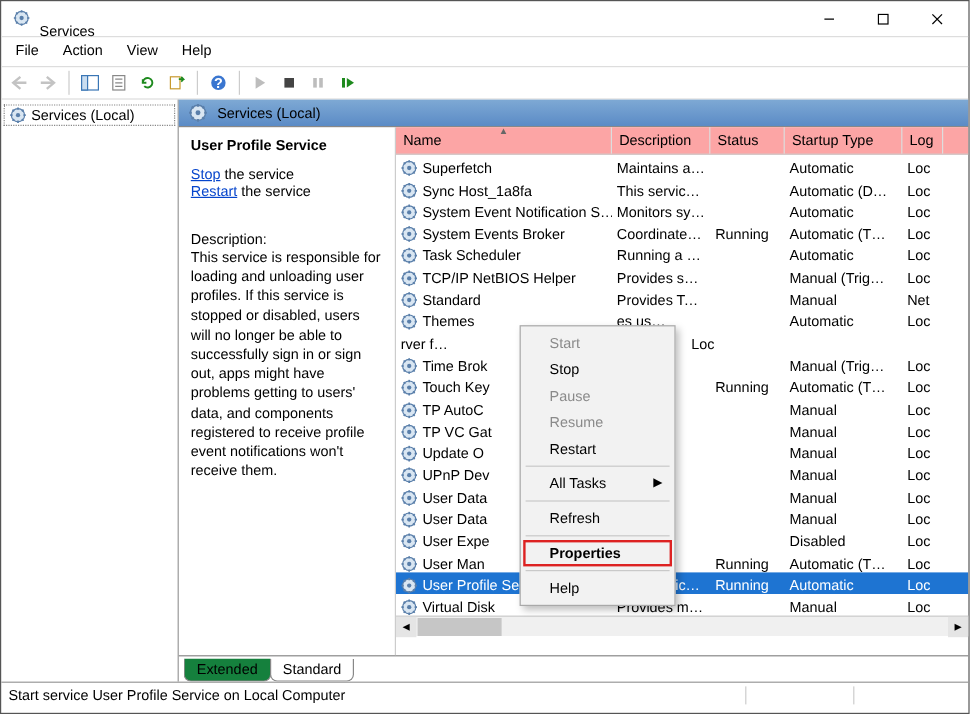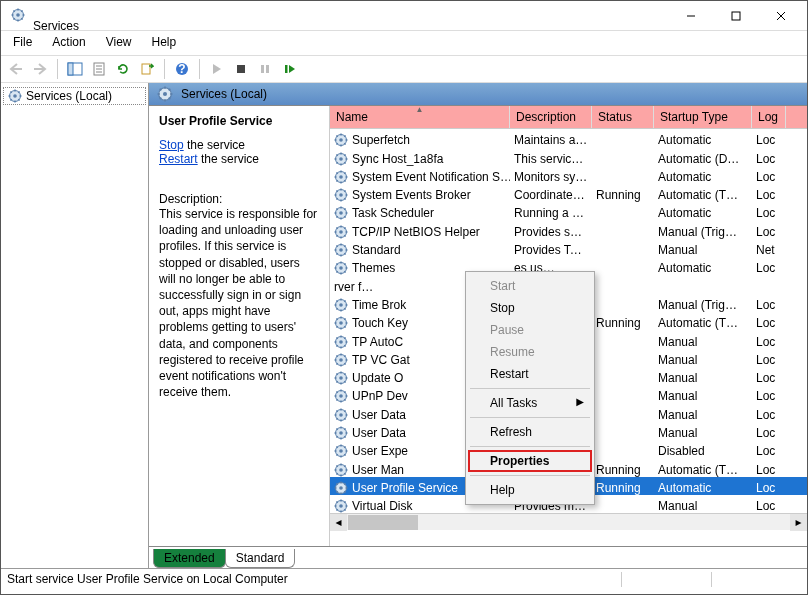--- a/index.html
+++ b/index.html
@@ -59,21 +59,21 @@
 .hscroll .arrow { width: 17px; height: 17px; display:flex; align-items:center; justify-content:center; background:#e5e5e5; }
 .hscroll .thumb { width: 70px; height: 15px; background: #c6c6c6; margin-left:1px; }
 
 .tabs { display:flex; align-items:flex-end; height:22px; border-top:1px solid #888; padding-left:4px; }
 .tab  { padding:2px 10px; border:1px solid #888; border-top:none; border-radius:0 0 6px 6px; margin-right:-1px; background:#fff; }
 .tab.inactive { background:#15803d; }
 
 .statusbar { border-top:1px solid #999; padding:3px 6px; height:22px; display:flex; }
 .statusbar .c1{ flex:1; } .statusbar .c2,.statusbar .c3{ width:90px; border-left:1px solid #ccc; }
 
-.ctx-menu { position:absolute; left:432px; top:270px; width:130px; background:#f2f2f2; border:1px solid #a9a9a9; box-shadow:3px 3px 6px rgba(0,0,0,.25); padding:3px 2px; z-index:10;margin-left:32px; }
+.ctx-menu { position:absolute; left:432px; top:270px; width:130px; background:#f2f2f2; border:1px solid #a9a9a9; box-shadow:3px 3px 6px rgba(0,0,0,.25); padding:3px 2px; z-index:10; }
 .ctx-item { padding:4px 14px 4px 22px; position:relative; }
 .ctx-item.disabled { color:#8a8a8a; }
 .ctx-sep { height:1px; background:#c9c9c9; margin:3px 2px; }
 .ctx-item .arrow { position:absolute; right:8px; top:4px; font-size:10px; }
 .ctx-highlight { border:2px solid #d22; padding:2px 12px 2px 20px; font-weight:bold; }
 
 svg { display:block; }
 </style>
 </head>
 <body>

